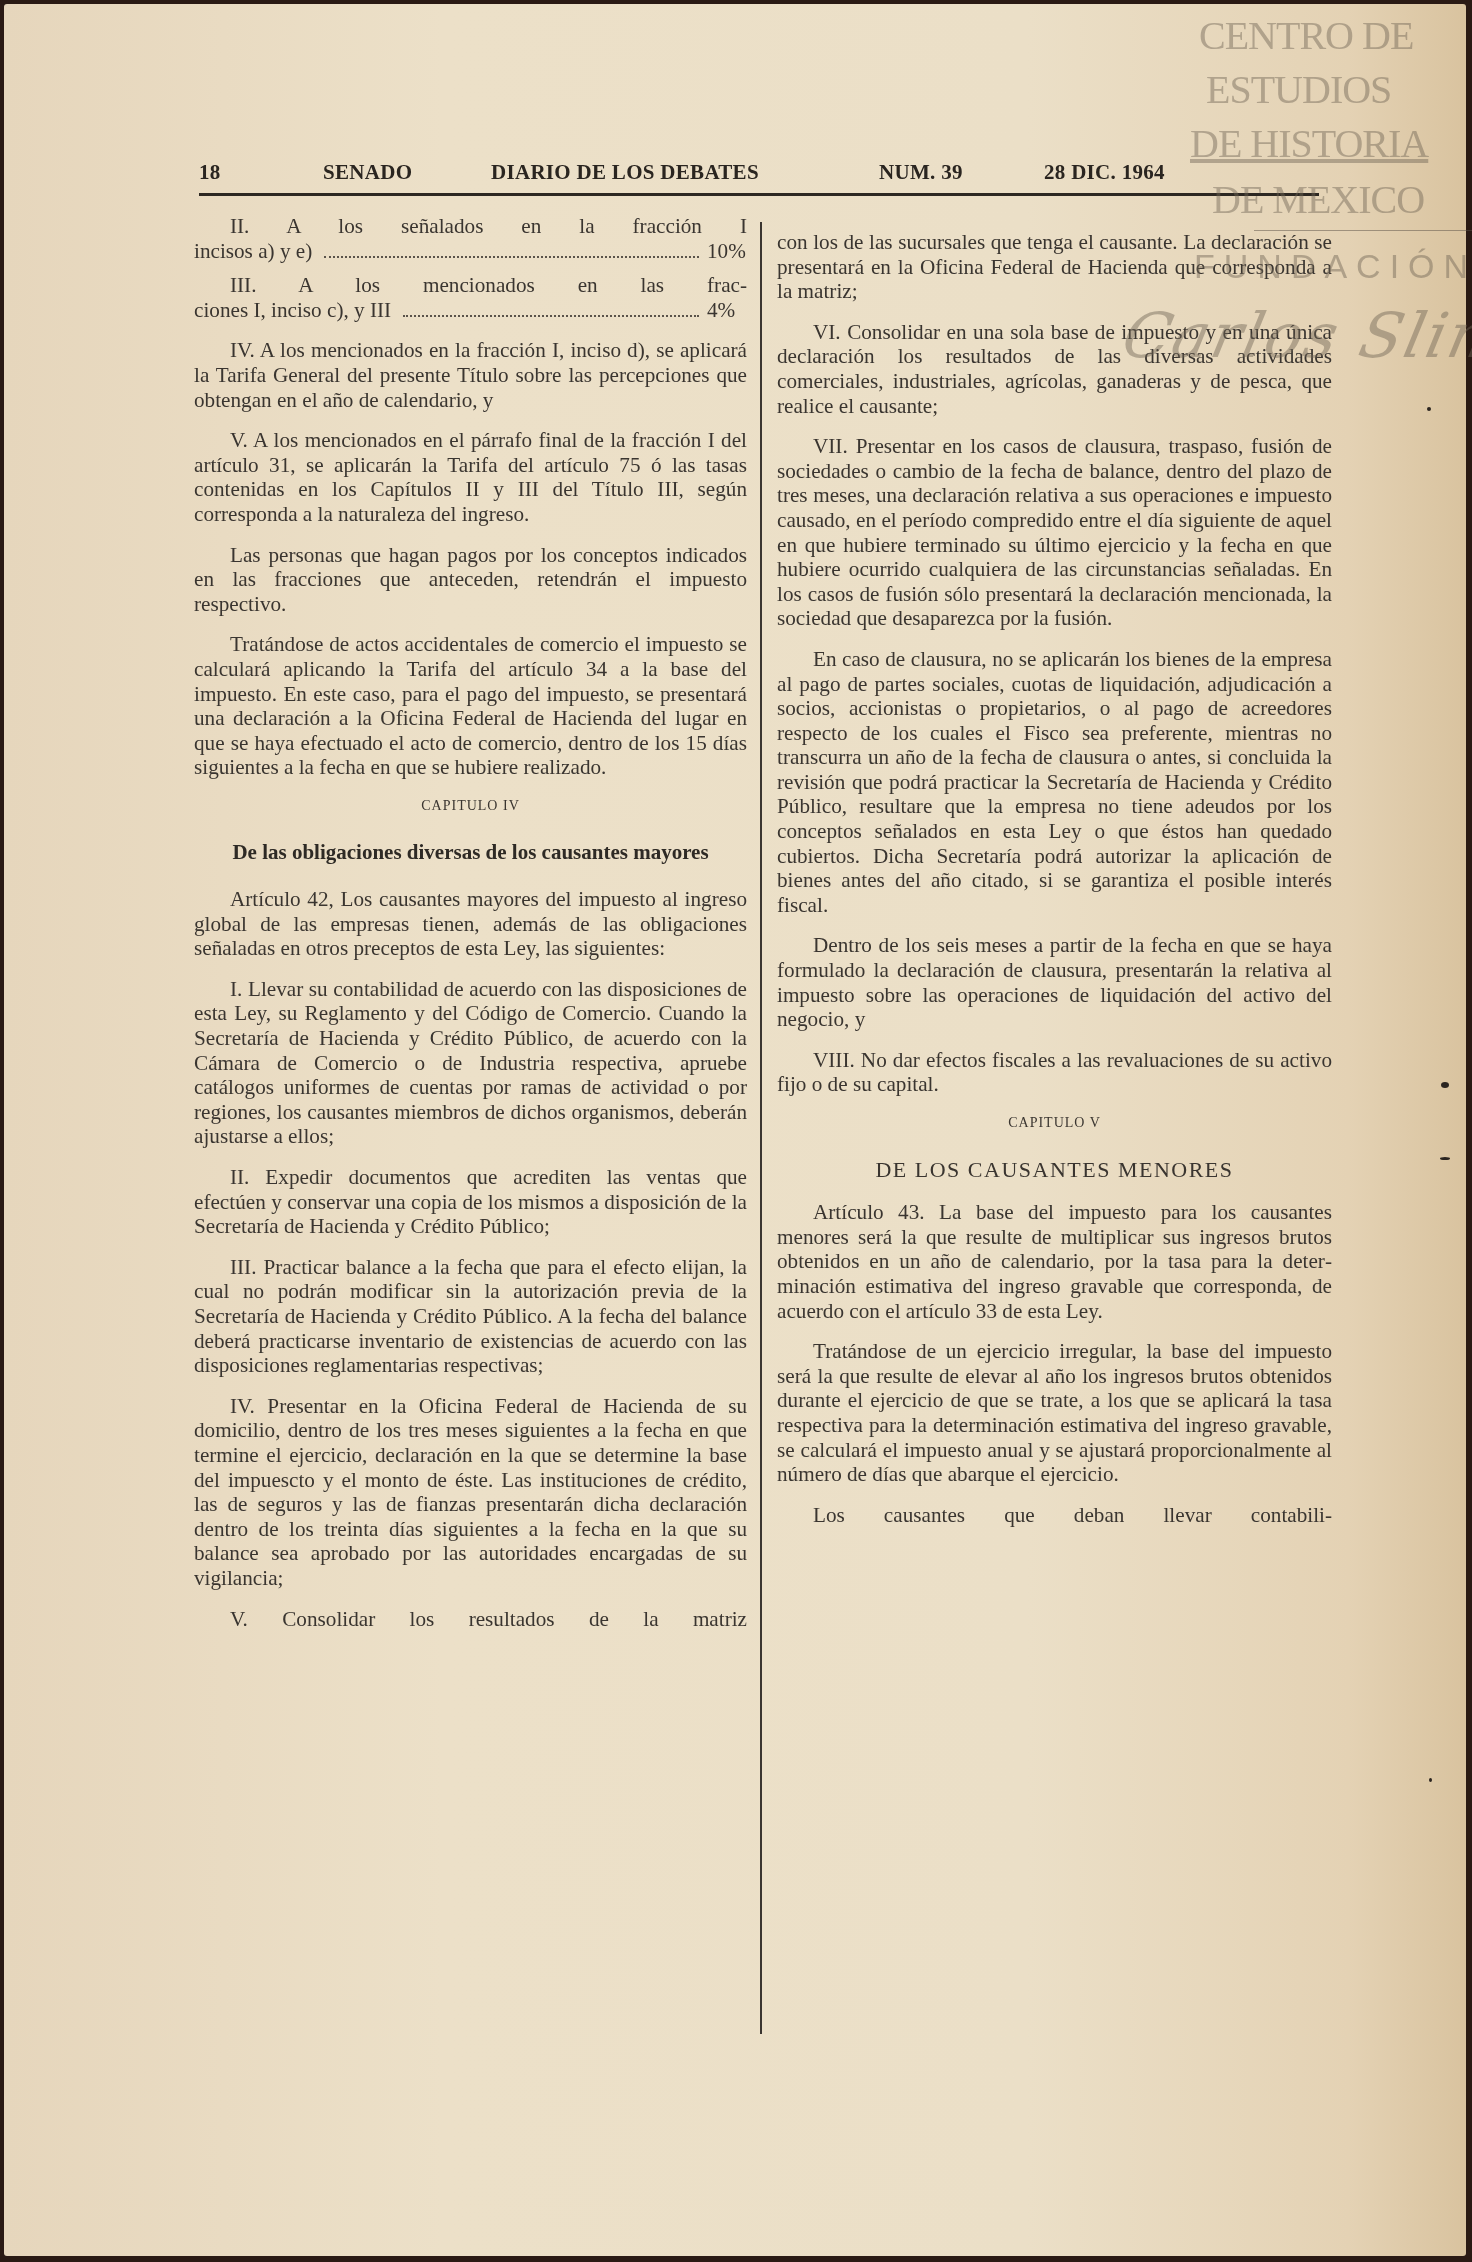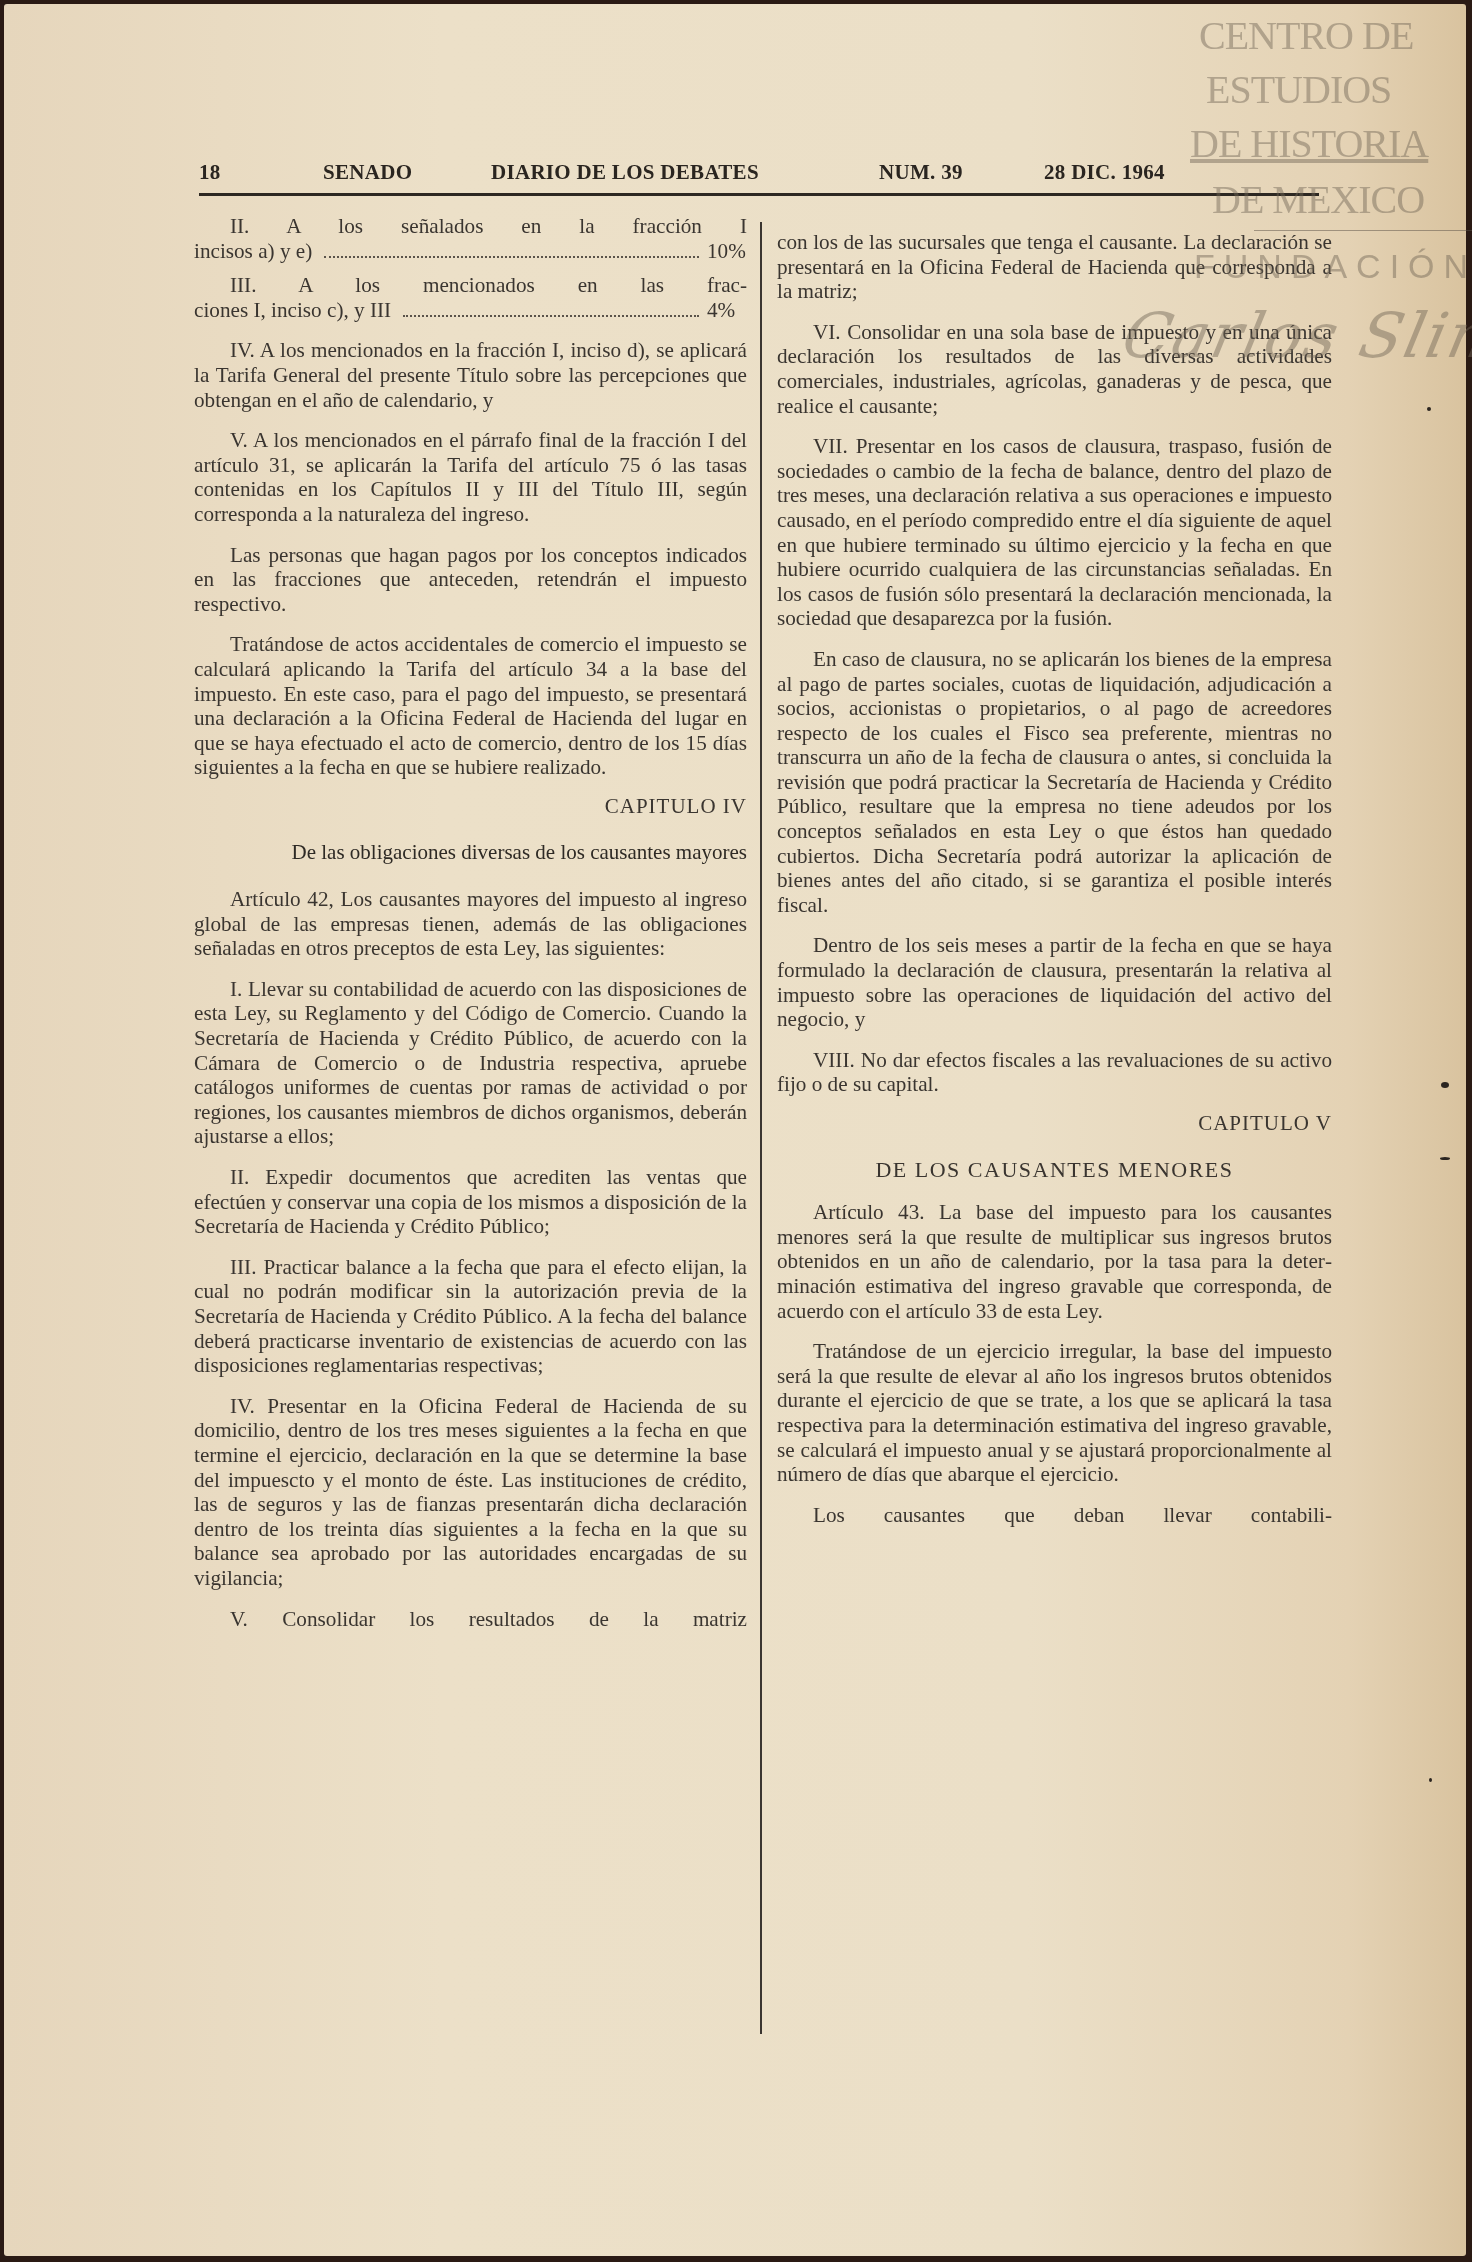--- a/index.html
+++ b/index.html
@@ -41,25 +41,25 @@
   }
   .col p { margin: 16px 0 10px 0; text-indent: 36px; }
   .col p.noindent { text-indent: 0; }
   .rate-block { margin: 0 0 10px 0; }
   .rate-block .l1 { text-indent: 36px; display: block; text-align: justify; text-align-last: justify; }
   .rate-line { display: flex; align-items: baseline; }
   .rate-line .txt { white-space: nowrap; }
   .rate-line .dots { flex: 1; border-bottom: 2px dotted #5a534a; margin: 0 8px 5px 12px; }
   .rate-line .pct { white-space: nowrap; min-width: 40px; text-align: left; }
   .chapter {
-    text-align: right; text-indent: 0 !important; font-size: 21px;
+    text-align: center; text-indent: 0 !important; font-size: 14px;
     letter-spacing: 1px; margin: 14px 0 22px 0 !important;
   }
   .subhead-bold {
-    text-align: right; text-indent: 0 !important; font-weight: normal;
+    text-align: center; text-indent: 0 !important; font-weight: bold;
     font-size: 21px; margin: 0 0 22px 0 !important; color: #2e2a25;
   }
   .subhead-caps {
     text-align: center !important; text-indent: 0 !important; font-size: 22px;
     letter-spacing: 1.5px; margin: 0 0 18px 0 !important;
   }
   .wm {
     position: absolute; color: rgba(110, 100, 85, 0.45);
     font-family: "Liberation Serif", serif; pointer-events: none; white-space: nowrap;
   }

